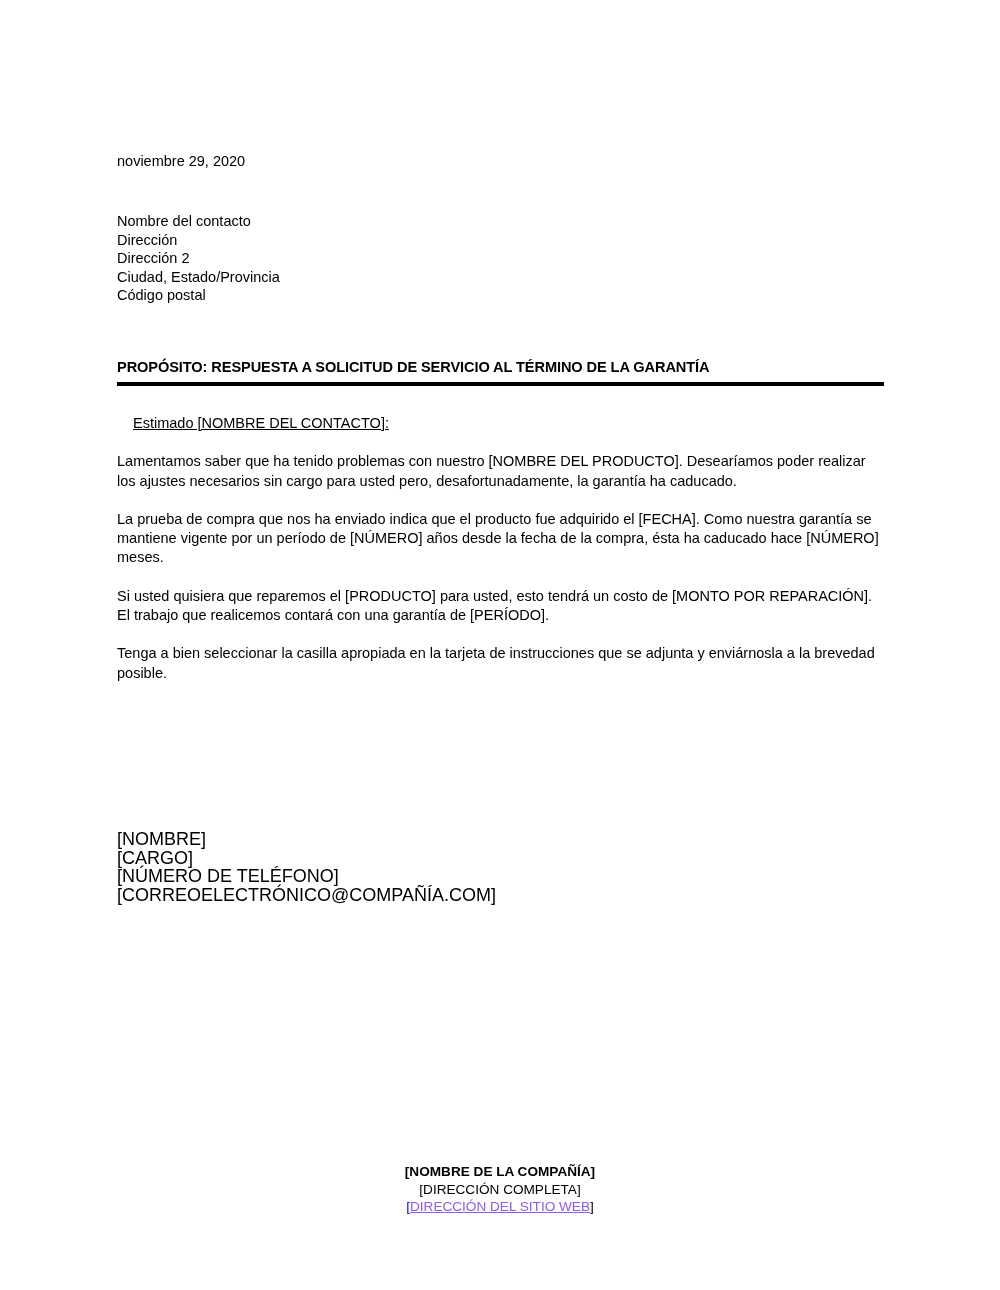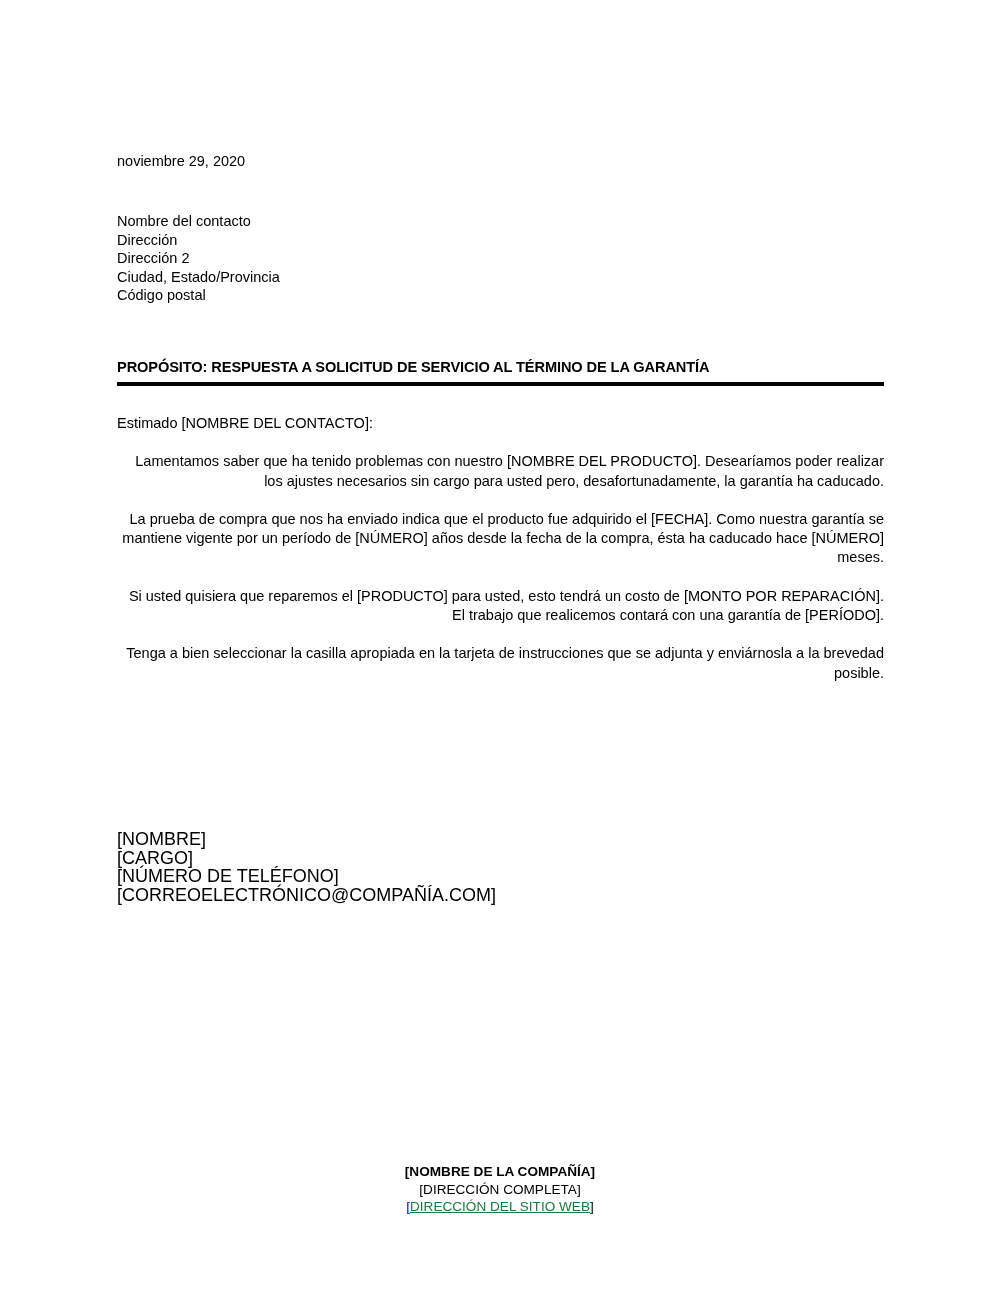--- a/index.html
+++ b/index.html
@@ -69,25 +69,26 @@
   }
   .body-block {
     position: absolute;
     top: 414px;
     left: 0;
     width: 767px;
     font-size: 14.5px;
     line-height: 19.3px;
   }
   .salutation {
-    margin: 0 0 19px 0;
+    margin: 0 0 19px 16px;
+    text-decoration: underline;
   }
   .body-para {
     margin: 0 0 19px 0;
-    text-align: right;
+    text-align: left;
   }
   .closing {
     margin: 33px 0 0 0;
   }
   .signature-block {
     position: absolute;
     top: 830px;
     left: 0;
     font-size: 18px;
     line-height: 18.6px;
@@ -107,21 +108,21 @@
   .footer-company {
     font-weight: bold;
   }
   .footer-line {
     white-space: pre;
   }
   .footer-weblink-line {
     color: #000000;
   }
   .weblink {
-    color: #15803d;
+    color: #8b5cf6;
     text-decoration: underline;
   }
   .bracket-open {
     color: #0000ff;
   }
   .bracket-close {
     color: #000000;
   }
 </style>
 </head>

